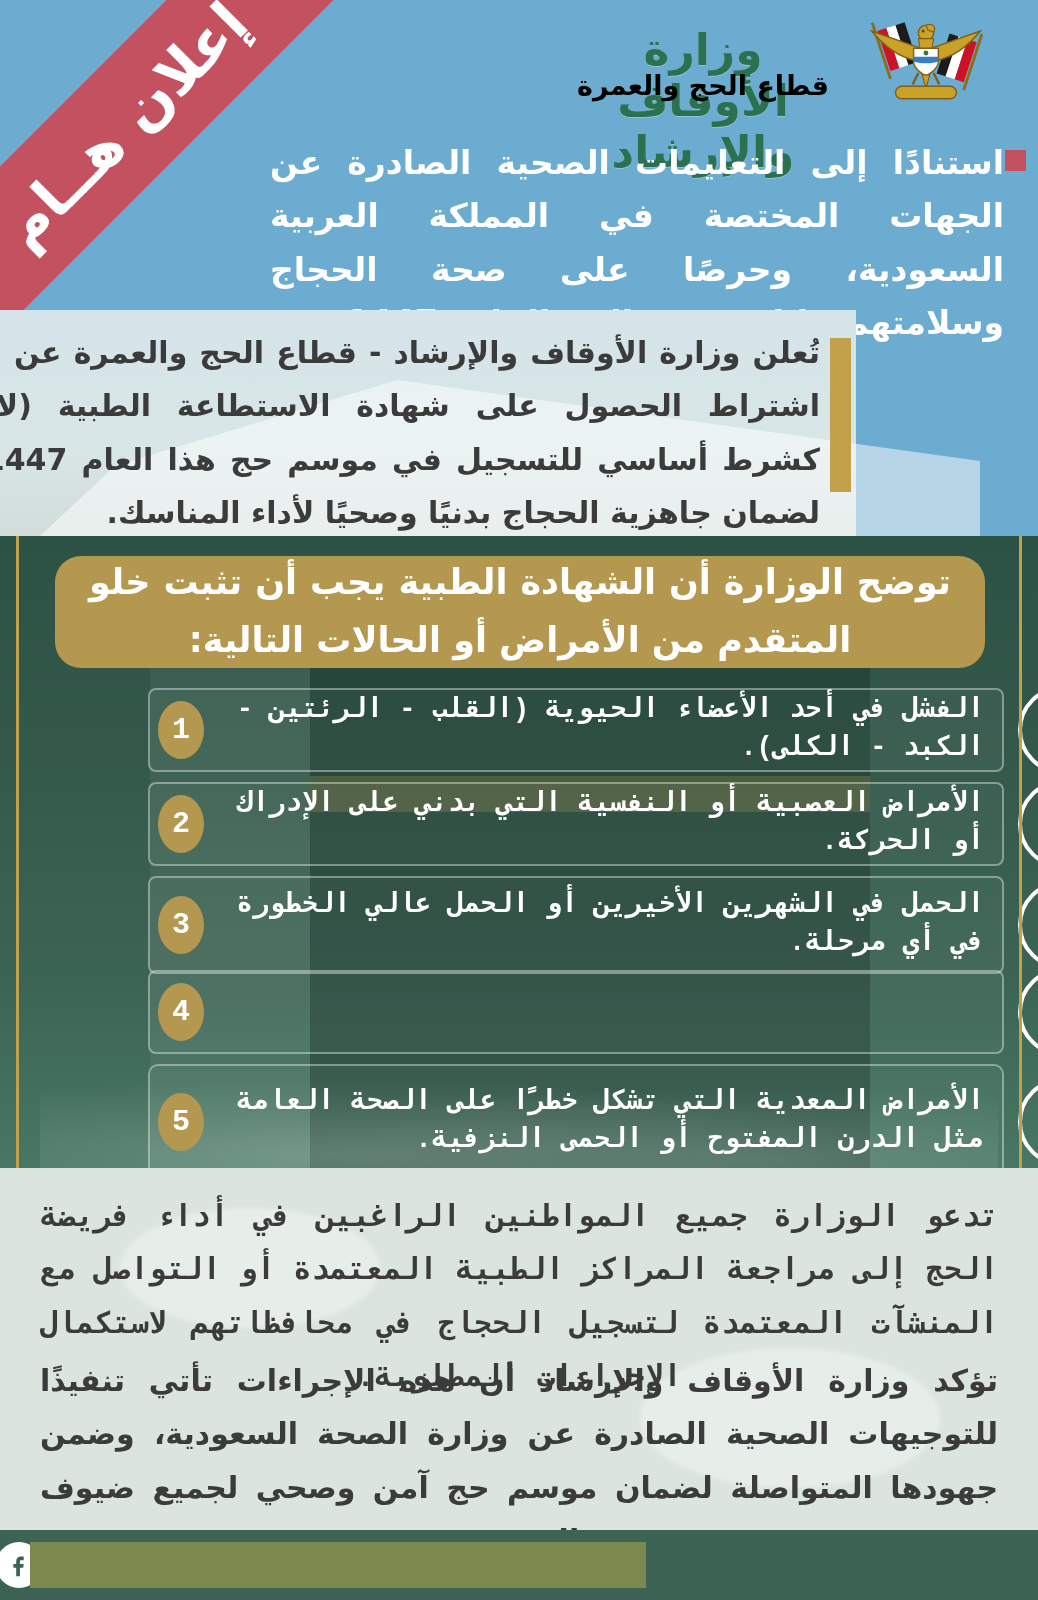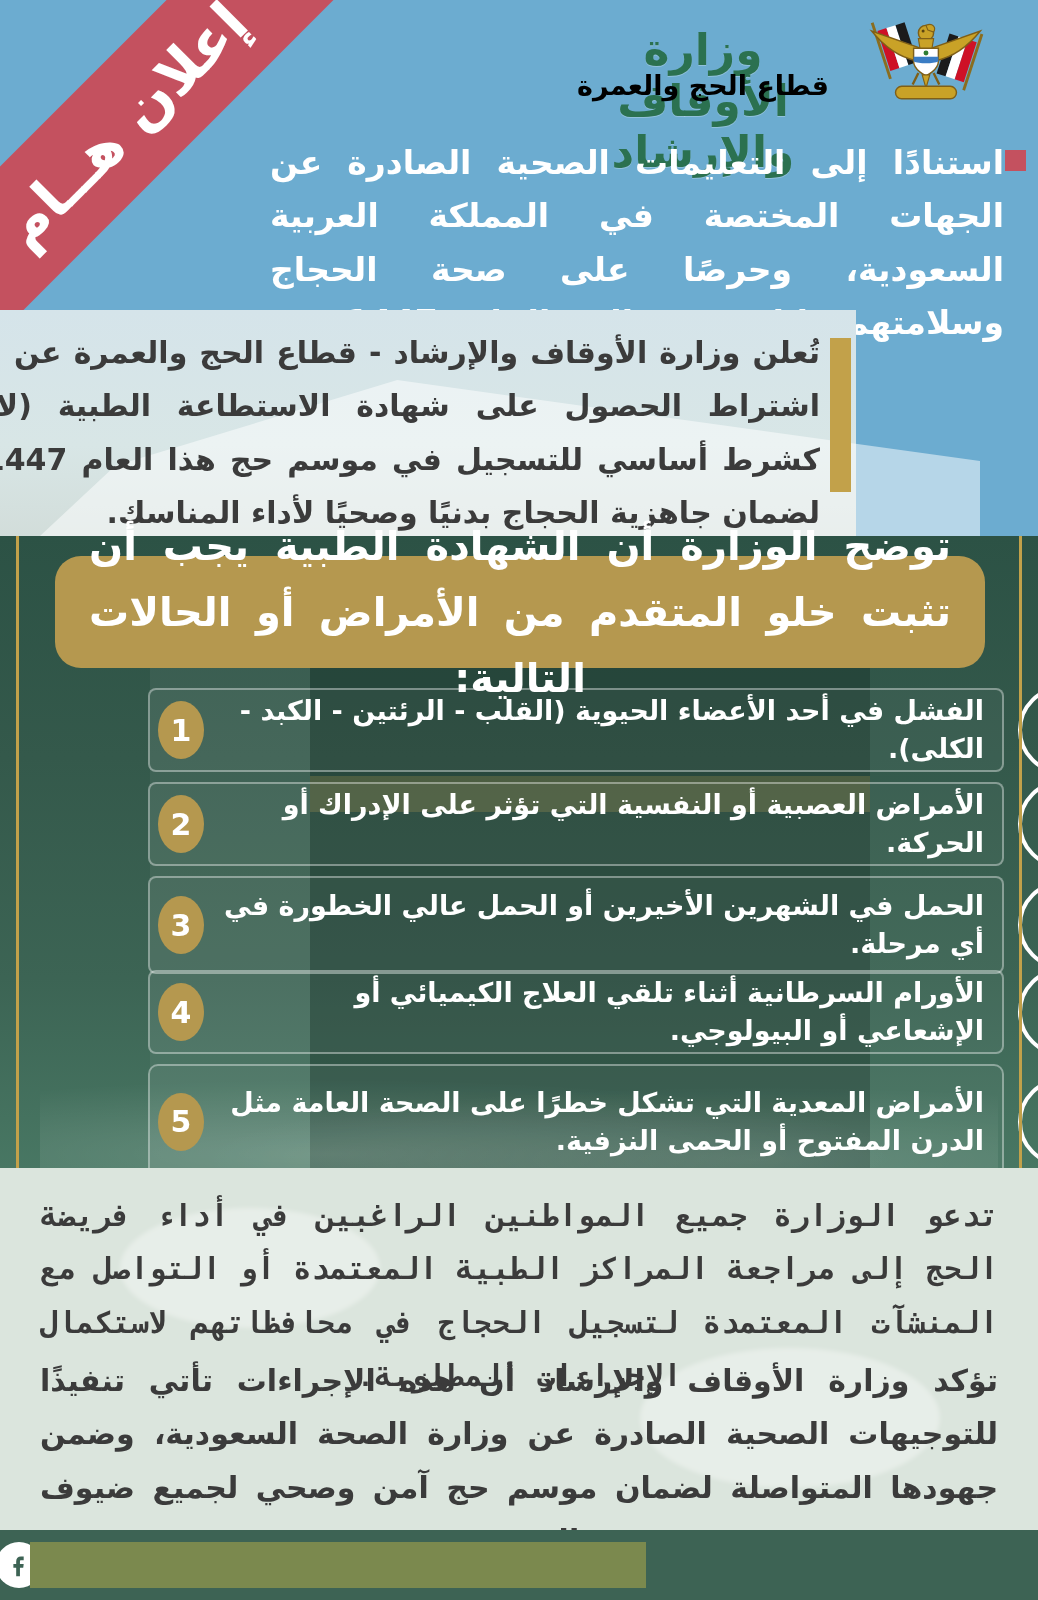--- a/index.html
+++ b/index.html
@@ -68,29 +68,29 @@
   .frame-line.left{left:16px;}
   .frame-line.right{left:1019px;}
 
   .conditions-intro{
     left:55px;top:20px;width:930px;height:112px;border-radius:26px;
     background:var(--gold,#B5984F);
     display:flex;align-items:center;
     padding:0 34px;box-sizing:border-box;
   }
   .conditions-intro p{
-    margin:0;width:100%;color:#fff;font-size:40px;font-weight:bold;line-height:1.65;
+    margin:0;width:100%;color:#fff;font-size:35px;font-weight:bold;line-height:1.65;
     text-align:justify;text-align-last:center;
   }
 
   .cond-row{
     left:148px;width:856px;border:2px solid rgba(255,255,255,.38);border-radius:8px;
     background:rgba(255,255,255,.04);
     display:flex;align-items:center;box-sizing:border-box;
-    padding-right:18px;padding-left:72px;
+    padding-right:18px;padding-left:72px;font-family:Liberation Mono, monospace;
   }
   .cond-text{color:#fff;font-size:27px;font-weight:bold;line-height:1.4;text-align:right;width:100%;}
   .num-badge{
     position:absolute;left:8px;top:50%;transform:translateY(-50%);
     width:46px;height:58px;border-radius:50%;
     background:var(--gold,#B5984F);
     display:flex;align-items:center;justify-content:center;
     color:#fff;font-size:30px;font-weight:bold;
   }
   .cond-icon{
@@ -213,21 +213,21 @@
     </div>
 
     <div class="abs cond-row row2">
       <span class="cond-icon">
         <svg viewBox="0 0 64 64" fill="none" stroke="#fff" stroke-width="3" stroke-linecap="round" stroke-linejoin="round">
           <path d="M30 14 c-7-3-14 3-12 9 c-6 2-7 11-2 14 c-2 6 5 11 10 8 c2 5 9 5 11 0 c6 3 12-2 11-8 c5-3 4-12-2-14 c2-6-5-12-11-9 c-2-2-4-2-5 0z"></path>
           <path d="M32 15 v32"></path>
           <path d="M24 26 h5 M36 24 h5 M24 36 h5 M36 38 h5"></path>
         </svg>
       </span>
-      <span class="cond-text">الأمراض العصبية أو النفسية التي تؤثر على الإدراك أو الحركة.</span>
+      <span class="cond-text">الأمراض العصبية أو النفسية التي بدني على الإدراك أو الحركة.</span>
       <span class="num-badge">2</span>
     </div>
 
     <div class="abs cond-row row3">
       <span class="cond-icon">
         <svg viewBox="0 0 64 64" fill="none" stroke="#fff" stroke-width="3" stroke-linecap="round" stroke-linejoin="round">
           <circle cx="26" cy="29" r="11"></circle>
           <path d="M36 23 c10-3 15 7 9 15 c-4 5-12 6-16 2"></path>
           <path d="M35 44 c-2 4-8 5-11 2"></path>
         </svg>
@@ -238,21 +238,20 @@
 
     <div class="abs cond-row row4">
       <span class="cond-icon">
         <svg viewBox="0 0 64 64" fill="none" stroke="#fff" stroke-width="3" stroke-linecap="round" stroke-linejoin="round">
           <path d="M26 12 c0 8-1 12 4 15 c9 5 11 13 4 18 c-6 4-14 3-17-3"></path>
           <path d="M40 13 c0 6-2 10-6 13"></path>
           <circle cx="45" cy="21" r="4"></circle>
           <path d="M45 13 v-2 M45 29 v2 M37 21 h-2 M53 21 h2 M40 16 l-1.5-1.5 M50 26 l1.5 1.5 M50 16 l1.5-1.5 M40 26 l-1.5 1.5"></path>
         </svg>
       </span>
-      <span class="cond-text">الأورام السرطانية أثناء تلقي العلاج الكيميائي أو الإشعاعي أو البيولوجي.</span>
       <span class="num-badge">4</span>
     </div>
 
     <div class="abs cond-row row5">
       <span class="cond-icon">
         <svg viewBox="0 0 64 64" fill="none" stroke="#fff" stroke-width="3" stroke-linecap="round">
           <circle cx="32" cy="32" r="10"></circle>
           <path d="M32 22 v-7 M32 42 v7 M22 32 h-7 M42 32 h7 M25 25 l-5-5 M39 39 l5 5 M39 25 l5-5 M25 39 l-5 5"></path>
           <circle cx="32" cy="13" r="2" fill="#fff"></circle>
             <circle cx="32" cy="51" r="2" fill="#fff"></circle>

